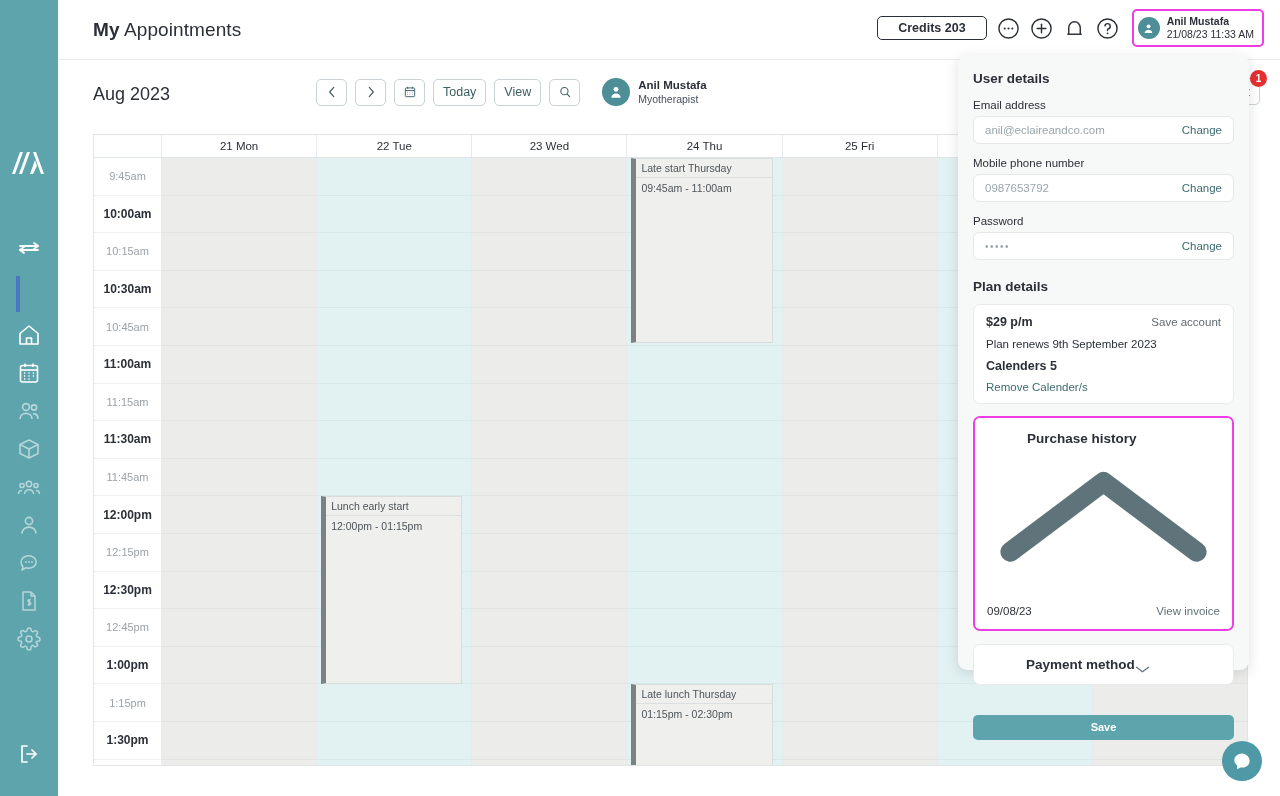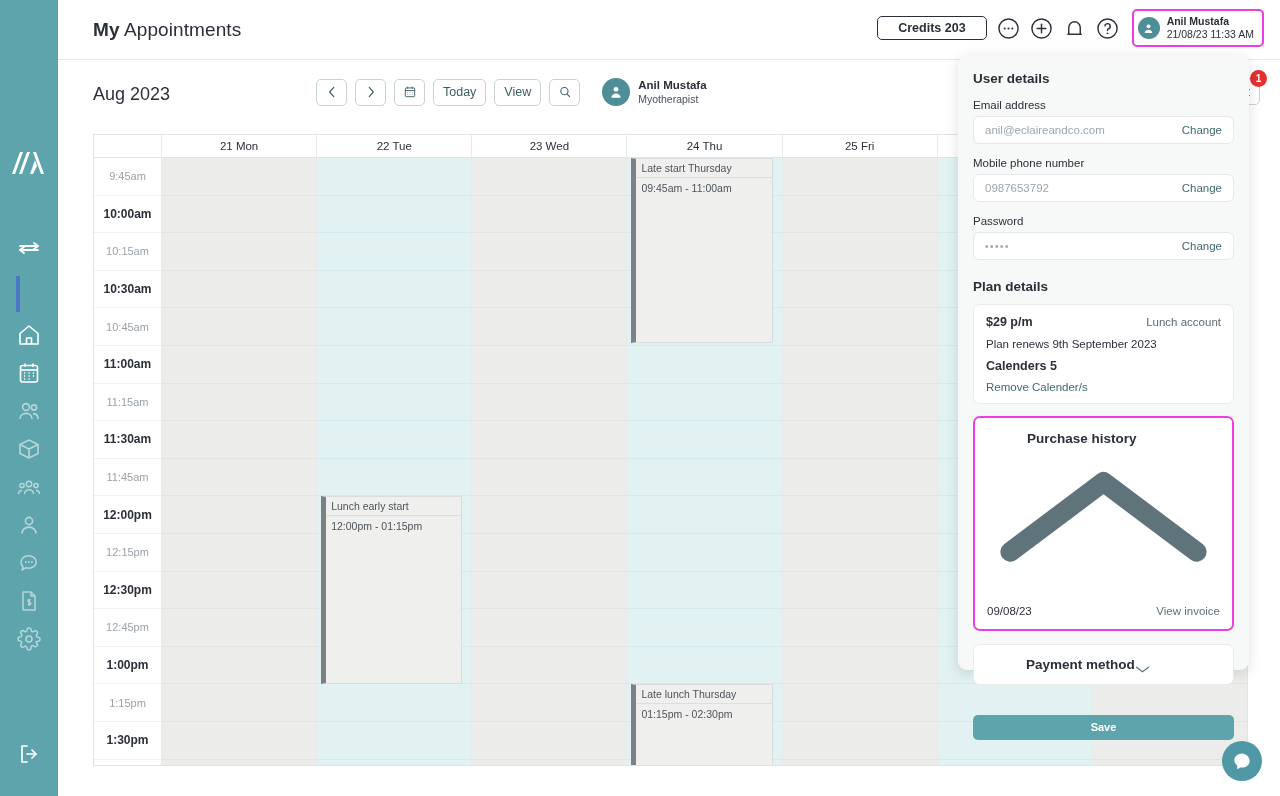--- a/index.html
+++ b/index.html
@@ -613,21 +613,21 @@
     <div class="fld">
       <span class="val pw">•••••</span>
       <span class="chg">Change</span>
     </div>
 
     <div class="sec-title" style="margin-top:19px;">Plan details</div>
 
     <div class="card" style="margin-top:10px;">
       <div class="row">
         <span class="plan-price">$29 p/m</span>
-        <span class="plan-close">Lunch account</span>
+        <span class="plan-close">Save account</span>
       </div>
       <div class="plan-renew">Plan renews 9th September 2023</div>
       <div class="plan-cal">Calenders 5</div>
       <div class="plan-remove">Remove Calender/s</div>
     </div>
 
     <div id="purchase-wrap">
       <div id="purchase-card">
         <div class="row">
           <span class="acc-title">Purchase history</span>

